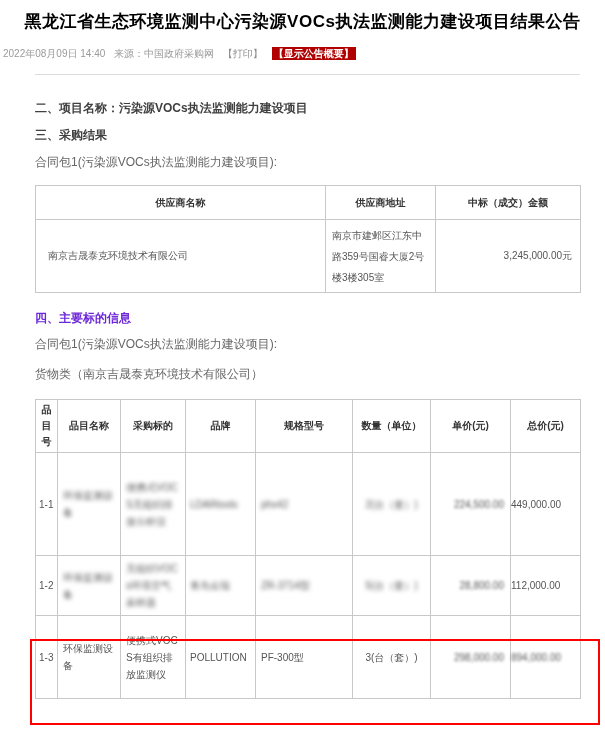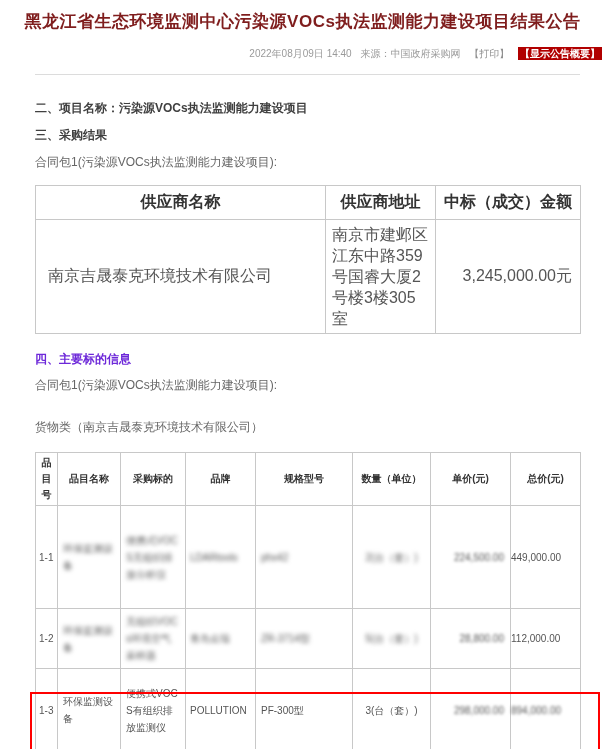--- a/index.html
+++ b/index.html
@@ -5,30 +5,29 @@
   * { box-sizing: border-box; margin: 0; padding: 0; }
   html, body { width: 605px; height: 749px; overflow: hidden; background: #fff; }
   body { font-family: "Liberation Sans", "DejaVu Sans", sans-serif; color: #595959; }
   .page { width: 605px; height: 749px; position: relative; }
 
   .title {
     margin: 10px 12px 0;
     text-align: center;
     font-size: 17px;
     font-weight: bold;
-    color: #7f1d1d;
+    color: #000000;
     line-height: 24px;
     letter-spacing: 0.5px;
   }
   .meta {
     margin-top: 13px;
-    text-align: right;
+    text-align: left;
     font-size: 10px;
     color: #9a9a9a;
-    margin-left: 13px;
   }
   .meta span { margin: 0 3px; }
   .print-btn { color: #8f8f8f; cursor: pointer; }
   .summary-badge {
     background: #b10000;
     color: #fff;
     padding: 1px 2px;
     font-weight: bold;
     cursor: pointer;
   }
@@ -46,34 +45,34 @@
     color: #404040;
     margin-bottom: 13px;
     line-height: 14px;
   }
   .plain-line {
     font-size: 12px;
     color: #666;
     margin-top: 12px;
     line-height: 14px;
   }
-  .goods-line { margin-top: 28px; }
+  .goods-line { margin-top: 16px; }
   .sec-heading {
     font-size: 12px;
     font-weight: bold;
     color: #6d28d9;
     margin-top: 18px;
     line-height: 14px;
   }
 
   table { border-collapse: collapse; width: 545px; table-layout: fixed; }
   td, th { border: 1px solid #c8c8c8; vertical-align: middle; }
 
   
-  .supplier-table { margin-top: 16px; font-size: 16px; }
+  .supplier-table { margin-top: 16px; font-size: 10px; }
   .supplier-table th {
     font-weight: bold; color: #333; height: 34px; text-align: center;
   }
   .supplier-table td { height: 73px; color: #555; }
   .st-col-name  { width: 290px; }
   .st-col-addr  { width: 110px; }
   .st-col-amt   { width: 145px; }
   .st-name { padding-left: 12px; text-align: left; }
   .st-addr { padding: 4px 6px; text-align: left; line-height: 21px; }
   .st-amt  { padding-right: 8px; text-align: right; }

